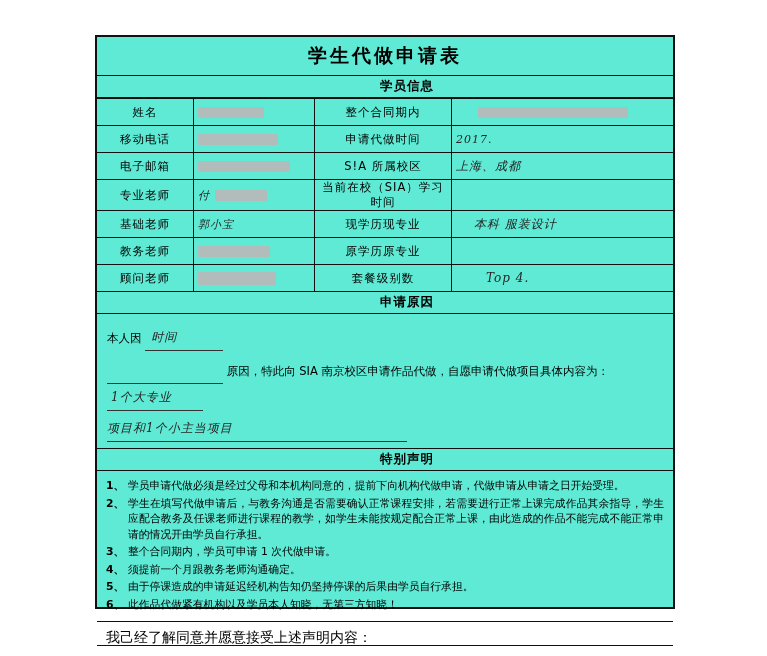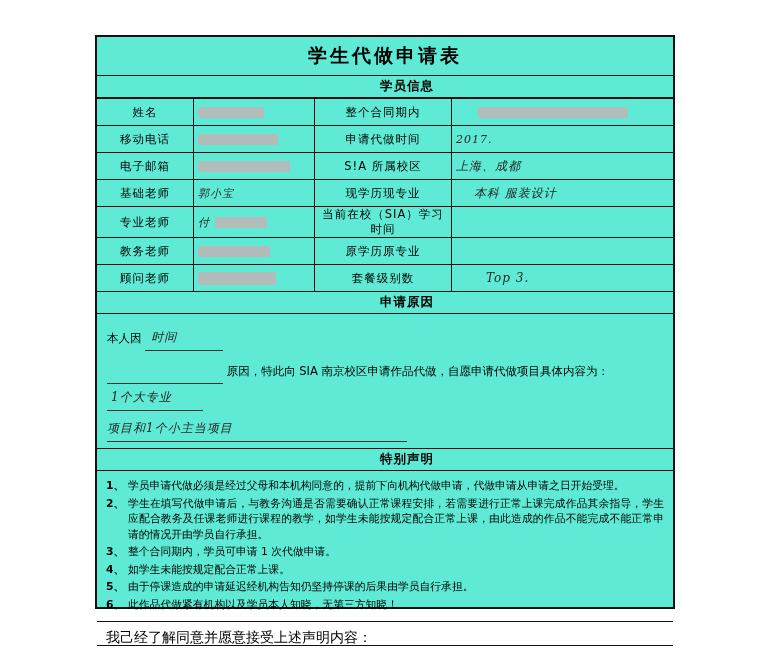--- a/index.html
+++ b/index.html
@@ -191,56 +191,56 @@
       <td class="lbl col-lbl">电子邮箱</td>
       <td class="col-val">
         <span class="redact" style="width:92px"></span>
       </td>
       <td class="lbl col-lbl2">S!A 所属校区</td>
       <td>
         <span class="hand">上海、成都</span>
       </td>
     </tr>
     <tr>
-      <td class="lbl col-lbl">基础老师</td>
-      <td class="col-val">
-        <span class="hand small">郭小宝</span>
-      </td>
-      <td class="lbl col-lbl2">现学历现专业</td>
-      <td>
-        <span class="hand" style="margin-left:18px">本科  服装设计</span>
-      </td>
-    </tr>
-    <tr>
       <td class="lbl col-lbl">专业老师</td>
       <td class="col-val">
         <div class="cellwrap">
           <span class="hand small">付</span>
           <span class="redact" style="width:52px"></span>
         </div>
       </td>
       <td class="lbl col-lbl2">当前在校（SIA）学习时间</td>
       <td></td>
     </tr>
     <tr>
+      <td class="lbl col-lbl">基础老师</td>
+      <td class="col-val">
+        <span class="hand small">郭小宝</span>
+      </td>
+      <td class="lbl col-lbl2">现学历现专业</td>
+      <td>
+        <span class="hand" style="margin-left:18px">本科  服装设计</span>
+      </td>
+    </tr>
+    <tr>
       <td class="lbl col-lbl">教务老师</td>
       <td class="col-val">
         <span class="redact" style="width:72px"></span>
       </td>
       <td class="lbl col-lbl2">原学历原专业</td>
       <td></td>
     </tr>
     <tr>
       <td class="lbl col-lbl">顾问老师</td>
       <td class="col-val">
         <span class="redact tall" style="width:78px"></span>
       </td>
       <td class="lbl col-lbl2">套餐级别数</td>
       <td>
-        <span class="hand" style="margin-left:30px">Top 3.</span>
+        <span class="hand" style="margin-left:30px">Top 4.</span>
       </td>
     </tr>
   </tbody>
     </table>
 
   <div class="section-head reason-block">申请原因</div>
 
   <div class="reason-body">
     <div class="r-line1">
       <span>本人因</span>
@@ -266,21 +266,21 @@
     <div class="stmt-item">
       <div class="stmt-num">2、</div>
       <div class="stmt-txt">学生在填写代做申请后，与教务沟通是否需要确认正常课程安排，若需要进行正常上课完成作品其余指导，学生应配合教务及任课老师进行课程的教学，如学生未能按规定配合正常上课，由此造成的作品不能完成不能正常申请的情况开由学员自行承担。</div>
     </div>
     <div class="stmt-item">
       <div class="stmt-num">3、</div>
       <div class="stmt-txt">整个合同期内，学员可申请 1 次代做申请。</div>
     </div>
     <div class="stmt-item">
       <div class="stmt-num">4、</div>
-      <div class="stmt-txt">如学生未能按规定配合正常上课。</div>
+      <div class="stmt-txt">须提前一个月跟教务老师沟通确定。</div>
     </div>
     <div class="stmt-item">
       <div class="stmt-num">5、</div>
       <div class="stmt-txt">由于停课造成的申请延迟经机构告知仍坚持停课的后果由学员自行承担。</div>
     </div>
     <div class="stmt-item">
       <div class="stmt-num">6、</div>
       <div class="stmt-txt">此作品代做紧有机构以及学员本人知晓，无第三方知晓！</div>
     </div>
   </div>

